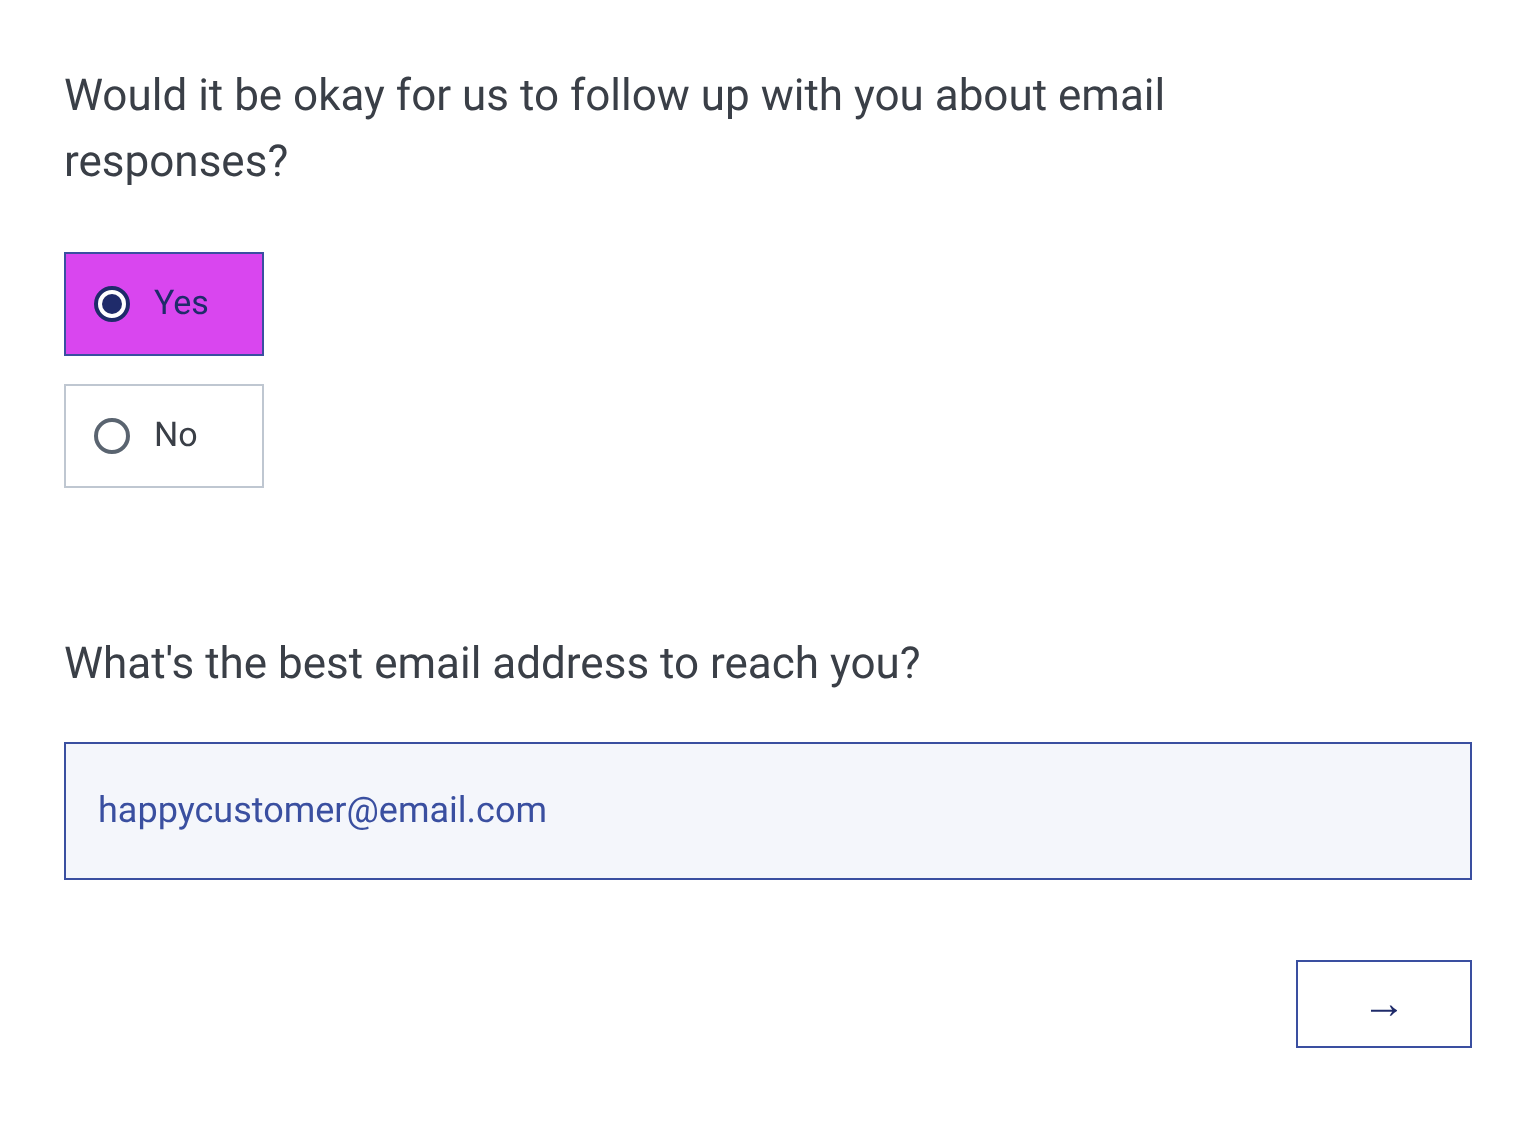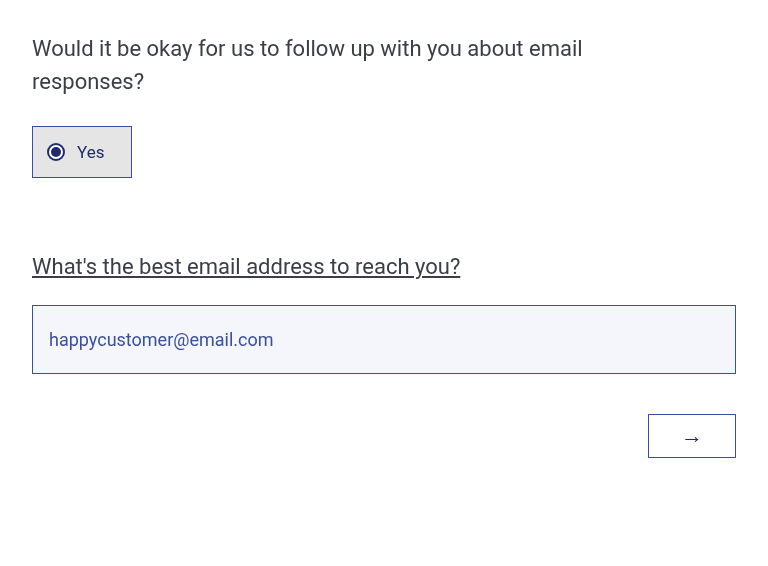--- a/index.html
+++ b/index.html
@@ -30,21 +30,21 @@
     width: 100px;
     height: 52px;
     border: 1px solid #bfc7d1;
     background: #ffffff;
     padding-left: 14px;
     cursor: pointer;
     font-size: 17px;
     color: #3a3f47;
   }
   .radio-option.selected {
-    background: #e5e5e5;
+    background: #d946ef;
     border: 1px solid #3a4fa0;
     color: #1f2b6a;
   }
   .radio-circle {
     width: 18px;
     height: 18px;
     border-radius: 50%;
     border: 2px solid #5a6470;
     margin-right: 12px;
     display: flex;
@@ -99,23 +99,27 @@
 
 <div class="question">Would it be okay for us to follow up with you about email responses?</div>
 
 <div class="radio-group">
   <div class="radio-option selected">
     <span class="radio-circle">
         <span class="radio-dot"></span>
       </span>
     <span>Yes</span>
   </div>
+  <div class="radio-option">
+    <span class="radio-circle"></span>
+    <span>No</span>
+  </div>
 </div>
 
-<div class="question" style="margin-bottom:0;text-decoration:underline;">What's the best email address to reach you?</div>
+<div class="question" style="margin-bottom:0;">What's the best email address to reach you?</div>
 
 <input type="text" class="email-input" value="happycustomer@email.com" style="">
 
 <div class="footer">
   <div class="next-button">
     <span>→</span>
   </div>
 </div>
 
 

